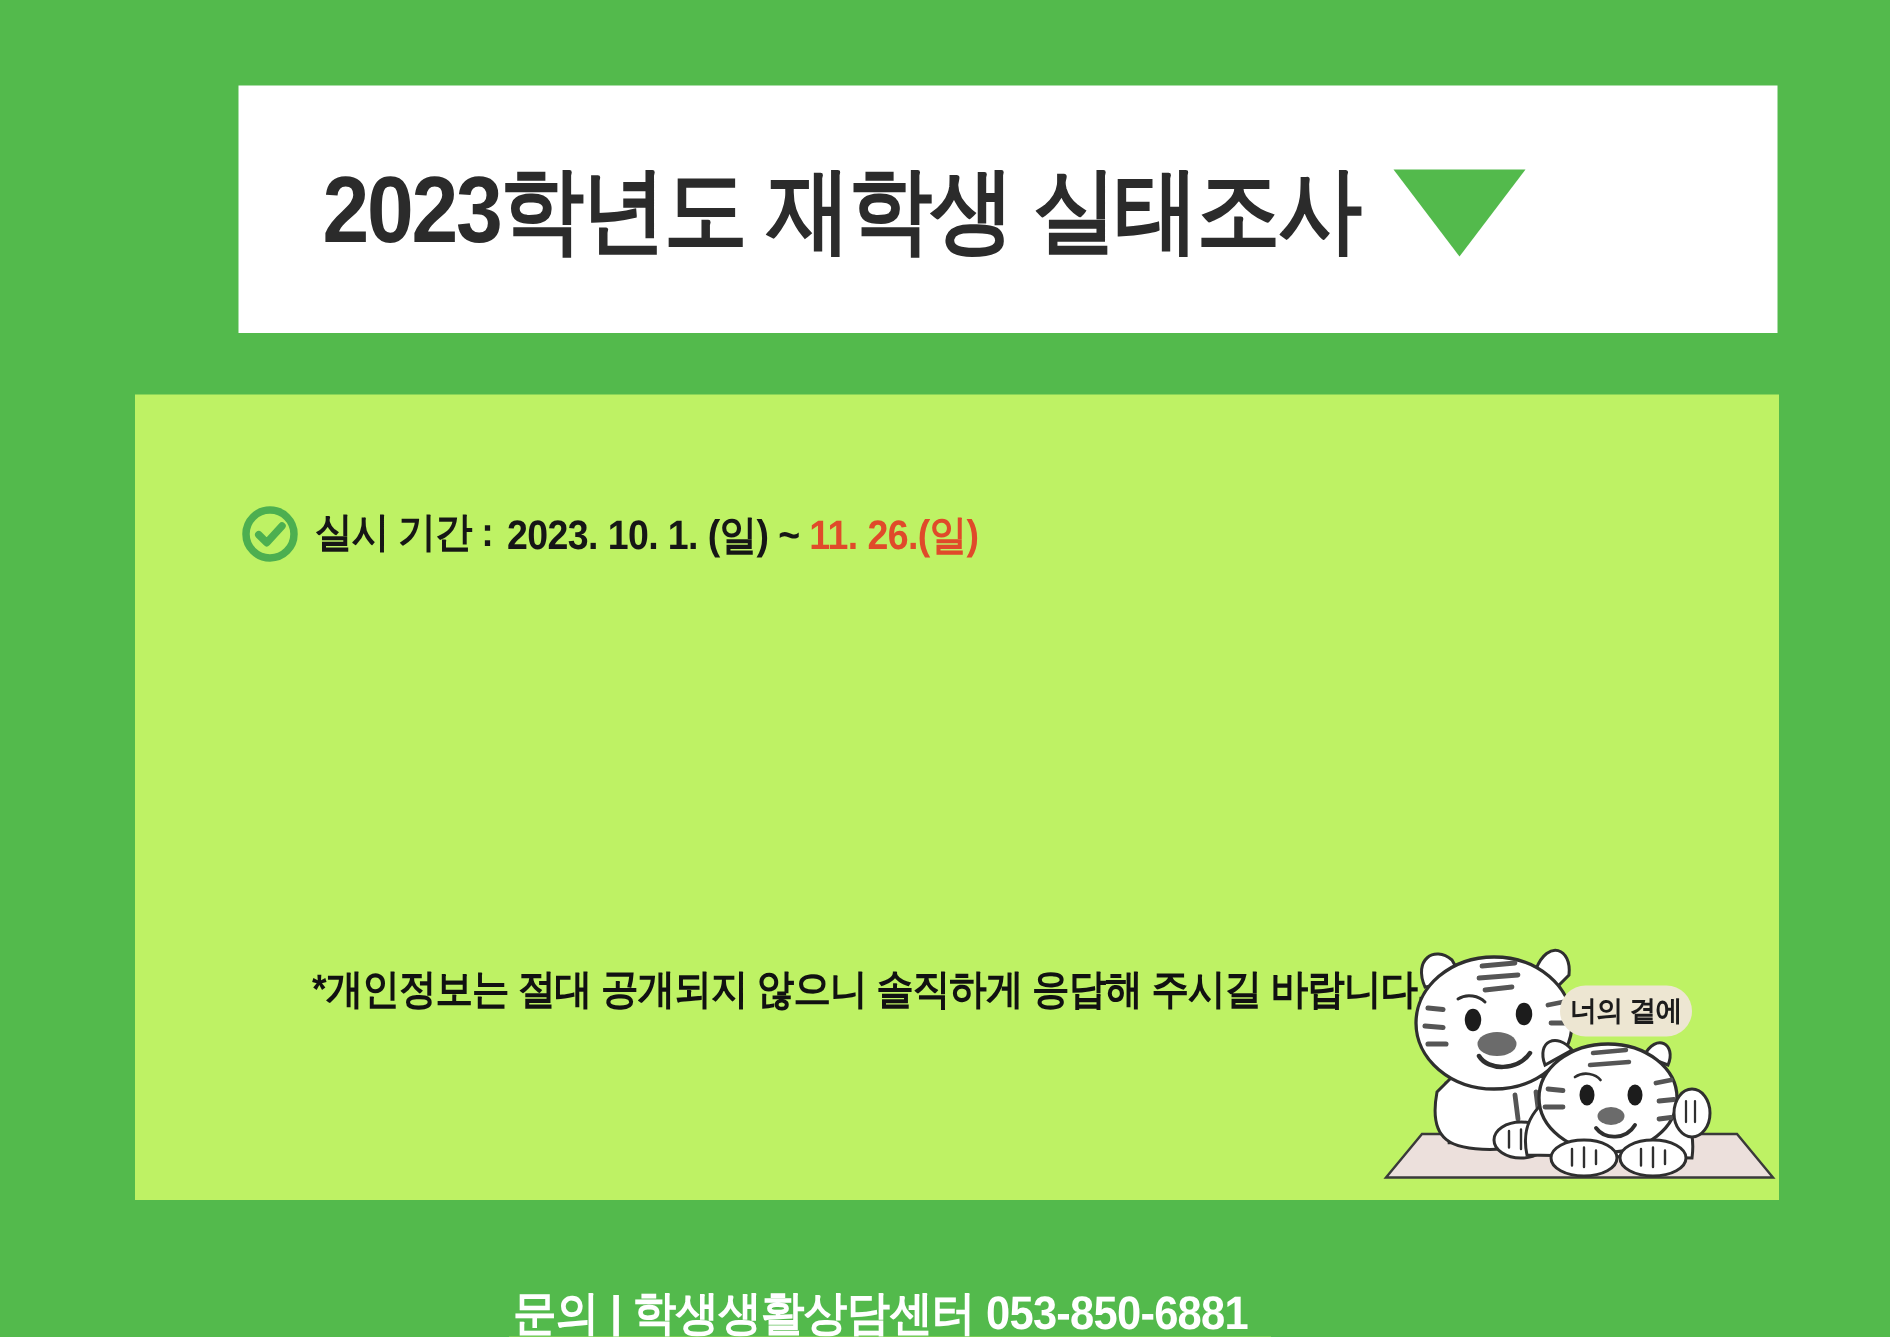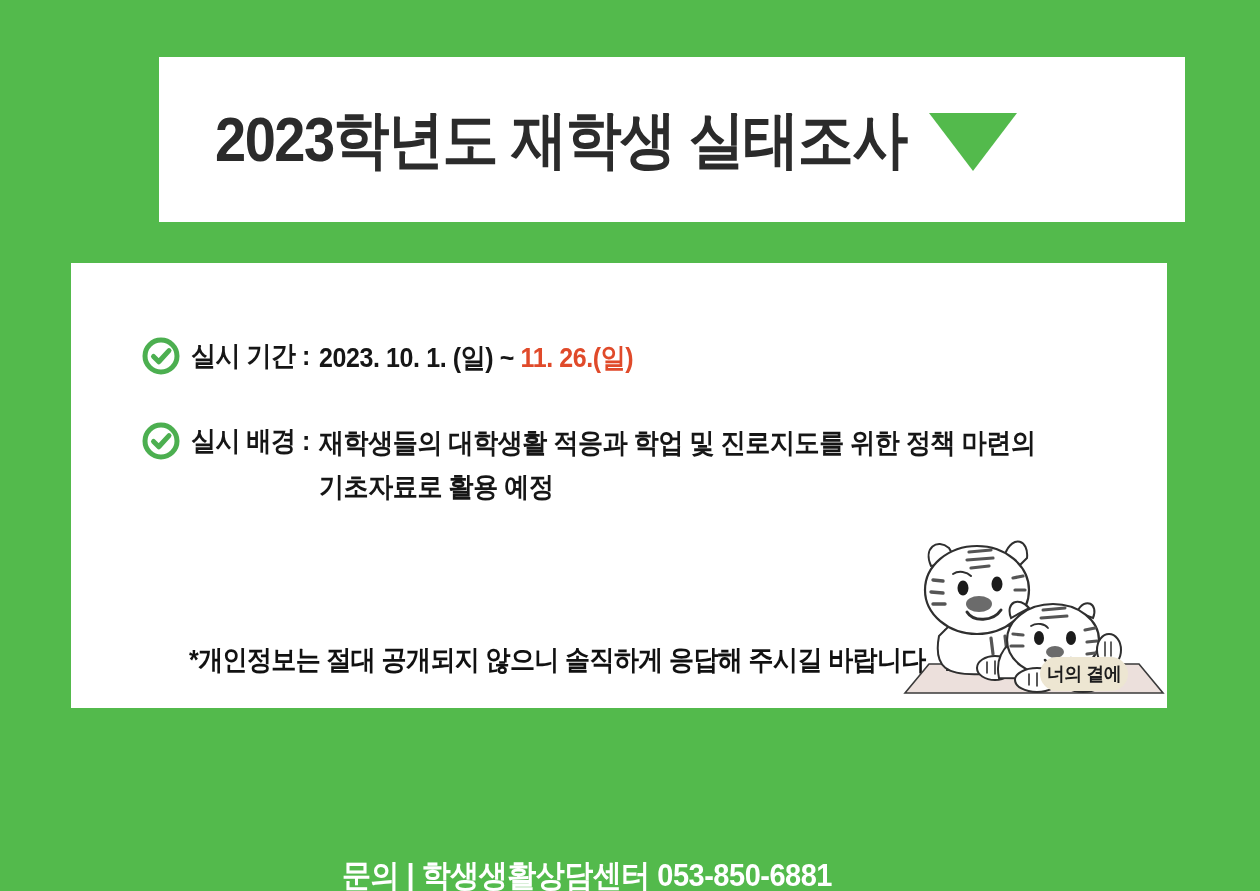--- a/index.html
+++ b/index.html
@@ -51,25 +51,25 @@
     border-right: 44px solid transparent;
     border-top: 58px solid #53ba4c;
     margin-left: 22px;
     margin-top: 4px;
     flex: 0 0 auto;
   }
 
   
   .main-card {
     position: absolute;
-    left: 71px;
+    left: 90px;
     top: 263px;
     width: 1096px;
-    height: 445px;
-    background: #ffffff;
+    height: 537px;
+    background: #bef264;
     overflow: hidden;
   }
 
   .rows {
     position: absolute;
     left: 70px;
     top: 72px;
     width: 1000px;
   }
 
@@ -201,33 +201,20 @@
             <path d="M12.5 20.5 L17.8 25.8 L28 14.6" fill="none" stroke="#4caf50" stroke-width="5" stroke-linecap="round" stroke-linejoin="round"></path>
           </svg>
         </span>
         <span class="row-label">실시 기간 :</span>
         <span class="row-value">
           <span class="date-start">2023. 10. 1. (일) ~ </span><span class="date-end">11. 26.(일)</span>
         </span>
       </div>
 
 
-      <div class="row">
-        <span class="check-icon">
-          <svg width="40" height="40" viewBox="0 0 40 40">
-            <circle cx="20" cy="20" r="16" fill="none" stroke="#4caf50" stroke-width="5"></circle>
-            <path d="M12.5 20.5 L17.8 25.8 L28 14.6" fill="none" stroke="#4caf50" stroke-width="5" stroke-linecap="round" stroke-linejoin="round"></path>
-          </svg>
-        </span>
-        <span class="row-label">실시 배경 :</span>
-        <span class="row-value">
-          <span>재학생들의 대학생활 적응과 학업 및 진로지도를 위한 정책 마련의</span>
-          <span class="line2">기초자료로 활용 예정</span>
-        </span>
-      </div>
 
     </div>
 
     <div class="note">*개인정보는 절대 공개되지 않으니 솔직하게 응답해 주시길 바랍니다.</div>
 
     <div class="mascots">
       <svg width="280" height="190" viewBox="0 0 280 190">
 
         <path d="M18 175 L42 146 L252 146 L276 175 Z" fill="#ece0dc" stroke="#3a3a3a" stroke-width="1.6"></path>
 

